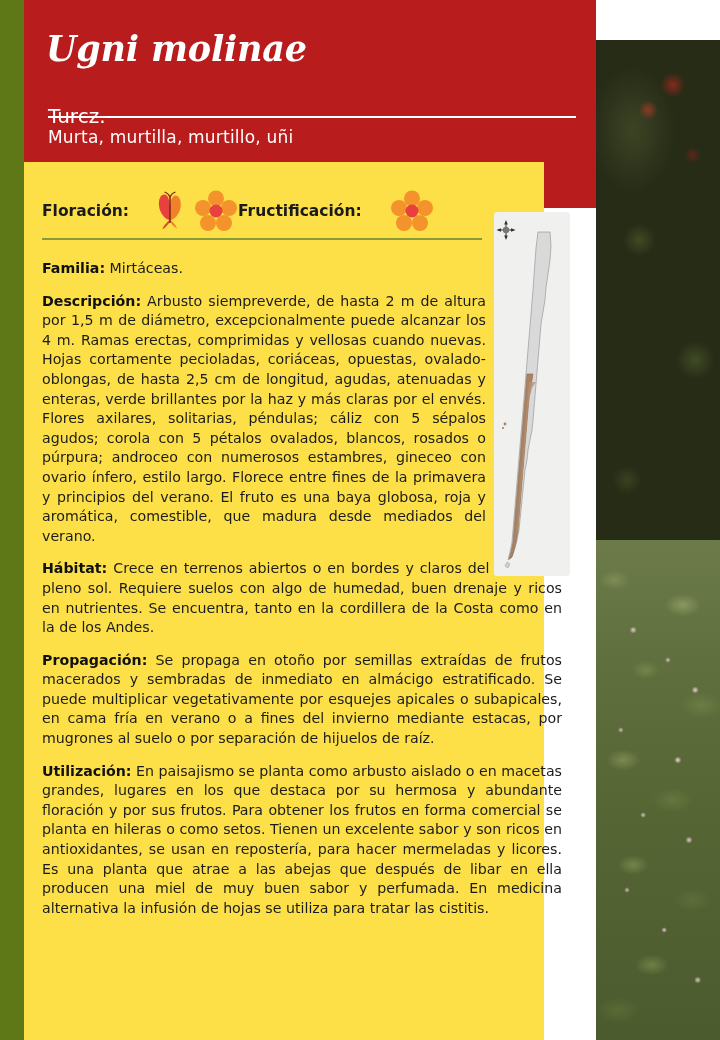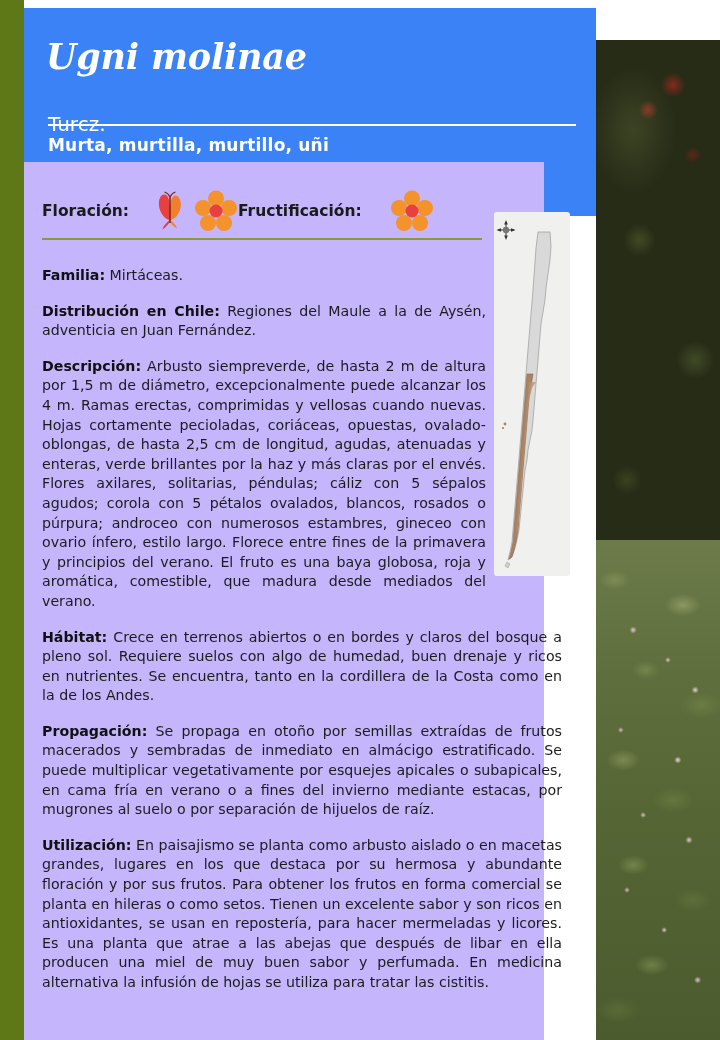--- a/index.html
+++ b/index.html
@@ -20,23 +20,23 @@
   .left-bar {
     position: absolute;
     left: 0; top: 0;
     width: 24px; height: 1040px;
     background: #5e7818;
   }
 
   
   .header {
     position: absolute;
-    left: 24px; top: 8px;
+    left: 24px; top: 0;
     width: 572px; height: 208px;
-    background: #3b82f6;
+    background: #b91c1c;
     color: #ffffff;
   }
   .sci-name {
     position: absolute;
     left: 22px; top: 28px;
     font-family: "DejaVu Serif", serif;
     font-style: italic;
     font-weight: bold;
     font-size: 35px;
     letter-spacing: -0.2px;
@@ -54,21 +54,21 @@
   .hr-white {
     position: absolute;
     left: 24px; top: 116px;
     width: 528px; height: 2px;
     background: #ffffff;
   }
   .common-names {
     position: absolute;
     left: 24px; top: 127px;
     font-size: 17px;
-    font-weight: bold;
+    font-weight: normal;
     color: #ffffff;
     letter-spacing: 0.2px;
   }
 
   
   .photo-top {
     position: absolute;
     left: 596px; top: 40px;
     width: 124px; height: 500px;
     overflow: hidden;
@@ -133,21 +133,21 @@
       radial-gradient(circle 4px at 25% 70%, #d5b6bd 0%, rgba(213,182,189,0) 72%),
       radial-gradient(circle 4px at 55% 78%, #e2c8ce 0%, rgba(226,200,206,0) 72%),
       radial-gradient(circle 5px at 82% 88%, #dfc4ca 0%, rgba(223,196,202,0) 72%);
   }
 
   
   .content {
     position: absolute;
     left: 24px; top: 162px;
     width: 520px; height: 878px;
-    background: #c4b5fd;
+    background: #fde047;
   }
 
   .repro-row {
     position: absolute;
     left: 18px; top: 26px;
     width: 440px; height: 48px;
   }
   .repro-label {
     font-size: 15.5px;
     font-weight: bold;
@@ -169,21 +169,21 @@
   .body-col {
     position: absolute;
     left: 18px; top: 88px;
     width: 444px;
   }
   .para {
     font-size: 14.2px;
     line-height: 19.6px;
     color: #1c1c1c;
     text-align: justify;
-    margin: 16px 0 13px 0;
+    margin: 9px 0 13px 0;
   }
   .para b { font-weight: bold; color: #111; }
 
   
   .wide { width: 520px; }
 
   
   .map-box {
     position: absolute;
     left: 494px; top: 212px;
@@ -267,23 +267,20 @@
 
     <div class="rule-olive"></div>
 
     <div class="body-col">
 
       <p class="para">
         <b>Familia:</b><span> Mirtáceas.</span>
       </p>
 
 
-      <p class="para">
-        <b>Distribución en Chile:</b><span> Regiones del Maule a la de Aysén, adventicia en Juan Fernández.</span>
-      </p>
 
       <p class="para">
         <b>Descripción:</b><span> Arbusto siempreverde, de hasta 2 m de altura por 1,5 m de diámetro, excepcionalmente puede alcanzar los 4 m. Ramas erectas, comprimidas y vellosas cuando nuevas. Hojas cortamente pecioladas, coriáceas, opuestas, ovalado-oblongas, de hasta 2,5 cm de longitud, agudas, atenuadas y enteras, verde brillantes por la haz y más claras por el envés. Flores axilares, solitarias, péndulas; cáliz con 5 sépalos agudos; corola con 5 pétalos ovalados, blancos, rosados o púrpura; androceo con numerosos estambres, gineceo con ovario ínfero, estilo largo. Florece entre fines de la primavera y principios del verano. El fruto es una baya globosa, roja y aromática, comestible, que madura desde mediados del verano.</span>
       </p>
 
       <p class="para wide">
         <b>Hábitat:</b><span> Crece en terrenos abiertos o en bordes y claros del bosque a pleno sol. Requiere suelos con algo de humedad, buen drenaje y ricos en nutrientes. Se encuentra, tanto en la cordillera de la Costa como en la de los Andes.</span>
       </p>
 
       <p class="para wide">

